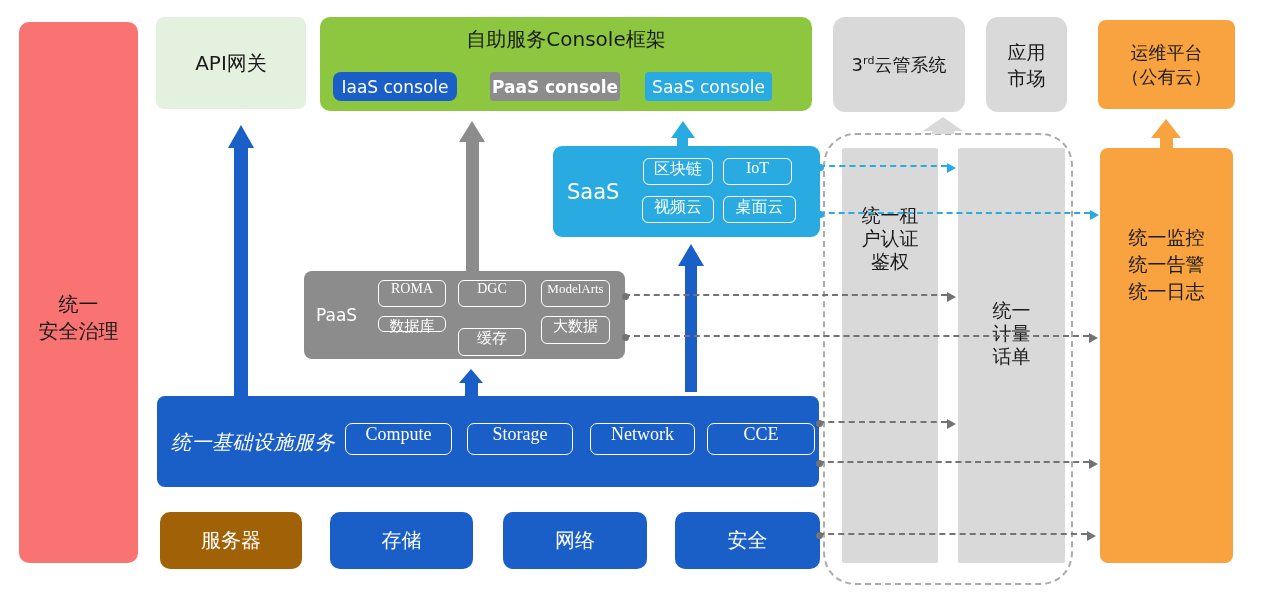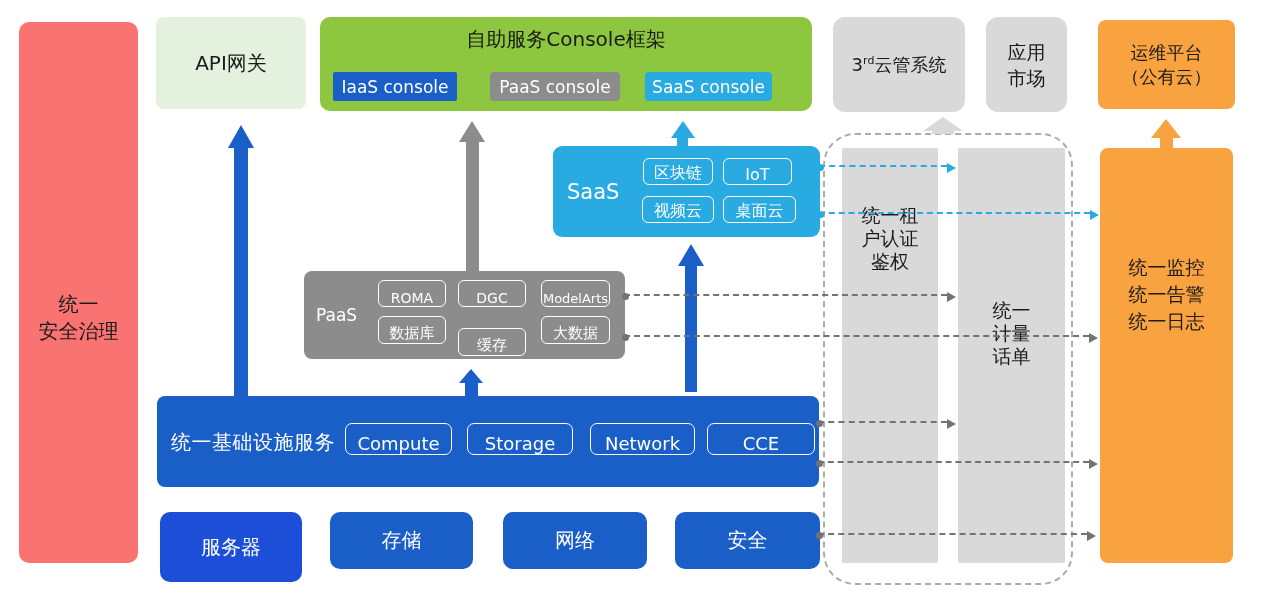--- a/index.html
+++ b/index.html
@@ -10,43 +10,43 @@
   .varrow { position:absolute; display:flex; flex-direction:column; align-items:center; }
   .varrow .head { width:0; height:0; border-style:solid; border-color:transparent; }
   .varrow .shaft { flex:1; }
   .dline { position:absolute; height:0; border-top:2px dashed #737373; }
   .dline::before { content:""; position:absolute; left:-2px; top:-3px; width:7px; height:7px; border-radius:50%; background:#737373; }
   .dline::after { content:""; position:absolute; right:-9px; top:-4px; width:0; height:0;
     border-top:5px solid transparent; border-bottom:5px solid transparent; border-left:9px solid #737373; }
   .dline.cyan { border-top-color:#29ABE2; }
   .dline.cyan::before { background:#29ABE2; }
   .dline.cyan::after { border-left-color:#29ABE2; }
-  .chip { position:absolute; display:flex; align-items:flex-end; justify-content:center;
-    border:1.5px solid #fff; border-radius:6px; color:#fff; }
+  .chip { position:absolute; display:flex; align-items:flex-start; justify-content:center;
+    border:1.5px solid #fff; border-radius:6px; color:#fff;font-family:Liberation Serif, serif; }
 </style>
 </head>
 <body>
 
 <div class="box" style="left:19px; top:22px; width:119px; height:541px; background:#FA7373; border-radius:10px; font-size:20px; line-height:27px;">
   <div class="lines" style="transform:translateY(25px);">
     <span>统一</span>
     <span>安全治理</span>
   </div>
 </div>
 
 <div class="box" style="left:156px; top:17px; width:150px; height:92px; background:#E4F1DF; border-radius:8px; font-size:20px;">
   <span>API网关</span>
 </div>
 
 <div style="position:absolute; left:320px; top:17px; width:492px; height:94px; background:#8DC63F; border-radius:10px;">
   <div style="position:absolute; top:9px; width:100%; text-align:center; font-size:20px; line-height:1.3;">自助服务Console框架</div>
-  <div class="box" style="left:13px; top:55px; width:124px; height:29px; background:#1A5EC8; border-radius:2px; color:#fff; font-size:17px;">
+  <div class="box" style="left:13px; top:55px; width:124px; height:29px; background:#1A5EC8; border-radius:8px; color:#fff; font-size:17px;">
     <span>IaaS console</span>
   </div>
-  <div class="box" style="left:170px; top:55px; width:130px; height:29px; background:#8C8C8C; border-radius:4px; color:#fff; font-size:17px;">
+  <div class="box" style="left:170px; top:55px; width:130px; height:29px; background:#8C8C8C; border-radius:4px; color:#fff; font-size:17px;font-weight:bold;">
     <span>PaaS console</span>
   </div>
   <div class="box" style="left:325px; top:55px; width:127px; height:29px; background:#29ABE2; border-radius:4px; color:#fff; font-size:17px;">
     <span>SaaS console</span>
   </div>
 </div>
 
 <div class="box" style="left:833px; top:17px; width:132px; height:95px; background:#D9D9D9; border-radius:12px; font-size:18px;">
   <span>
     <span>3</span><sup style="font-size:11px;">rd</sup><span>云管系统</span>
@@ -87,48 +87,48 @@
   <span style="position:absolute; left:12px; top:50%; transform:translateY(-50%); color:#fff; font-size:17px;">PaaS</span>
   <div class="chip" style="left:74px; top:9px; width:68px; height:27px; font-size:14px;">
       <span>ROMA</span>
     </div>
   <div class="chip" style="left:154px; top:9px; width:68px; height:27px; font-size:14px;">
       <span>DGC</span>
     </div>
   <div class="chip" style="left:237px; top:9px; width:69px; height:27px; font-size:13px;">
       <span>ModelArts</span>
     </div>
-  <div class="chip" style="left:74px; top:45px; width:68px; height:28px; font-size:15px;">
+  <div class="chip" style="left:74px; top:45px; width:68px; height:16px; font-size:15px;">
       <span>数据库</span>
     </div>
   <div class="chip" style="left:154px; top:45px; width:68px; height:28px; font-size:15px;margin-top:12px;">
       <span>缓存</span>
     </div>
   <div class="chip" style="left:237px; top:45px; width:69px; height:28px; font-size:15px;">
       <span>大数据</span>
     </div>
 </div>
 
 <div style="position:absolute; left:157px; top:396px; width:662px; height:91px; background:#1A5EC8; border-radius:8px;">
-  <span style="position:absolute; left:14px; top:50%; transform:translateY(-50%); color:#fff; font-size:20px; letter-spacing:0.5px;">统一基础设施服务</span>
+  <span style="position:absolute; left:14px; top:50%; transform:translateY(-50%); color:#fff; font-size:20px; letter-spacing:0.5px;font-style:italic;">统一基础设施服务</span>
   <div class="chip" style="left:188px; top:27px; width:107px; height:32px; font-size:18px; border-radius:7px;">
       <span>Compute</span>
     </div>
   <div class="chip" style="left:310px; top:27px; width:106px; height:32px; font-size:18px; border-radius:7px;">
       <span>Storage</span>
     </div>
   <div class="chip" style="left:550px; top:27px; width:108px; height:32px; font-size:18px; border-radius:7px;">
       <span>CCE</span>
     </div>
   <div class="chip" style="left:433px; top:27px; width:105px; height:32px; font-size:18px; border-radius:7px;">
       <span>Network</span>
     </div>
 </div>
 
-<div class="box" style="left:160px; top:512px; width:142px; height:70px; background:#1d4ed8; border-radius:10px; color:#fff; font-size:20px;">
+<div class="box" style="left:160px; top:512px; width:142px; height:57px; background:#a16207; border-radius:10px; color:#fff; font-size:20px;">
   <span>服务器</span>
 </div>
 <div class="box" style="left:330px; top:512px; width:143px; height:57px; background:#1A5EC8; border-radius:10px; color:#fff; font-size:20px;">
   <span>存储</span>
 </div>
 <div class="box" style="left:503px; top:512px; width:144px; height:57px; background:#1A5EC8; border-radius:10px; color:#fff; font-size:20px;">
   <span>网络</span>
 </div>
 <div class="box" style="left:675px; top:512px; width:145px; height:57px; background:#1A5EC8; border-radius:10px; color:#fff; font-size:20px;">
   <span>安全</span>
@@ -146,21 +146,21 @@
 
 <div style="position:absolute; left:958px; top:148px; width:107px; height:415px; background:#D9D9D9; border-radius:2px; font-size:19px; line-height:23px; text-align:center;">
   <div class="lines" style="padding-top:151px;">
     <span>统一</span>
     <span>计量</span>
     <span>话单</span>
   </div>
 </div>
 
 <div style="position:absolute; left:1100px; top:148px; width:133px; height:415px; background:#F9A240; border-radius:8px; font-size:19px; line-height:27px; text-align:center;">
-  <div class="lines" style="padding-top:106px;">
+  <div class="lines" style="padding-top:76px;">
     <span>统一监控</span>
     <span>统一告警</span>
     <span>统一日志</span>
   </div>
 </div>
 
 <div class="varrow" style="left:228px; top:122px; height:274px; width:26px;">
   <div class="head" style="border-left-width:13px; border-right-width:13px; border-bottom:23px solid #1A5EC8;"></div>
   <div class="shaft" style="width:14px; background:#1A5EC8;"></div>
 </div>

